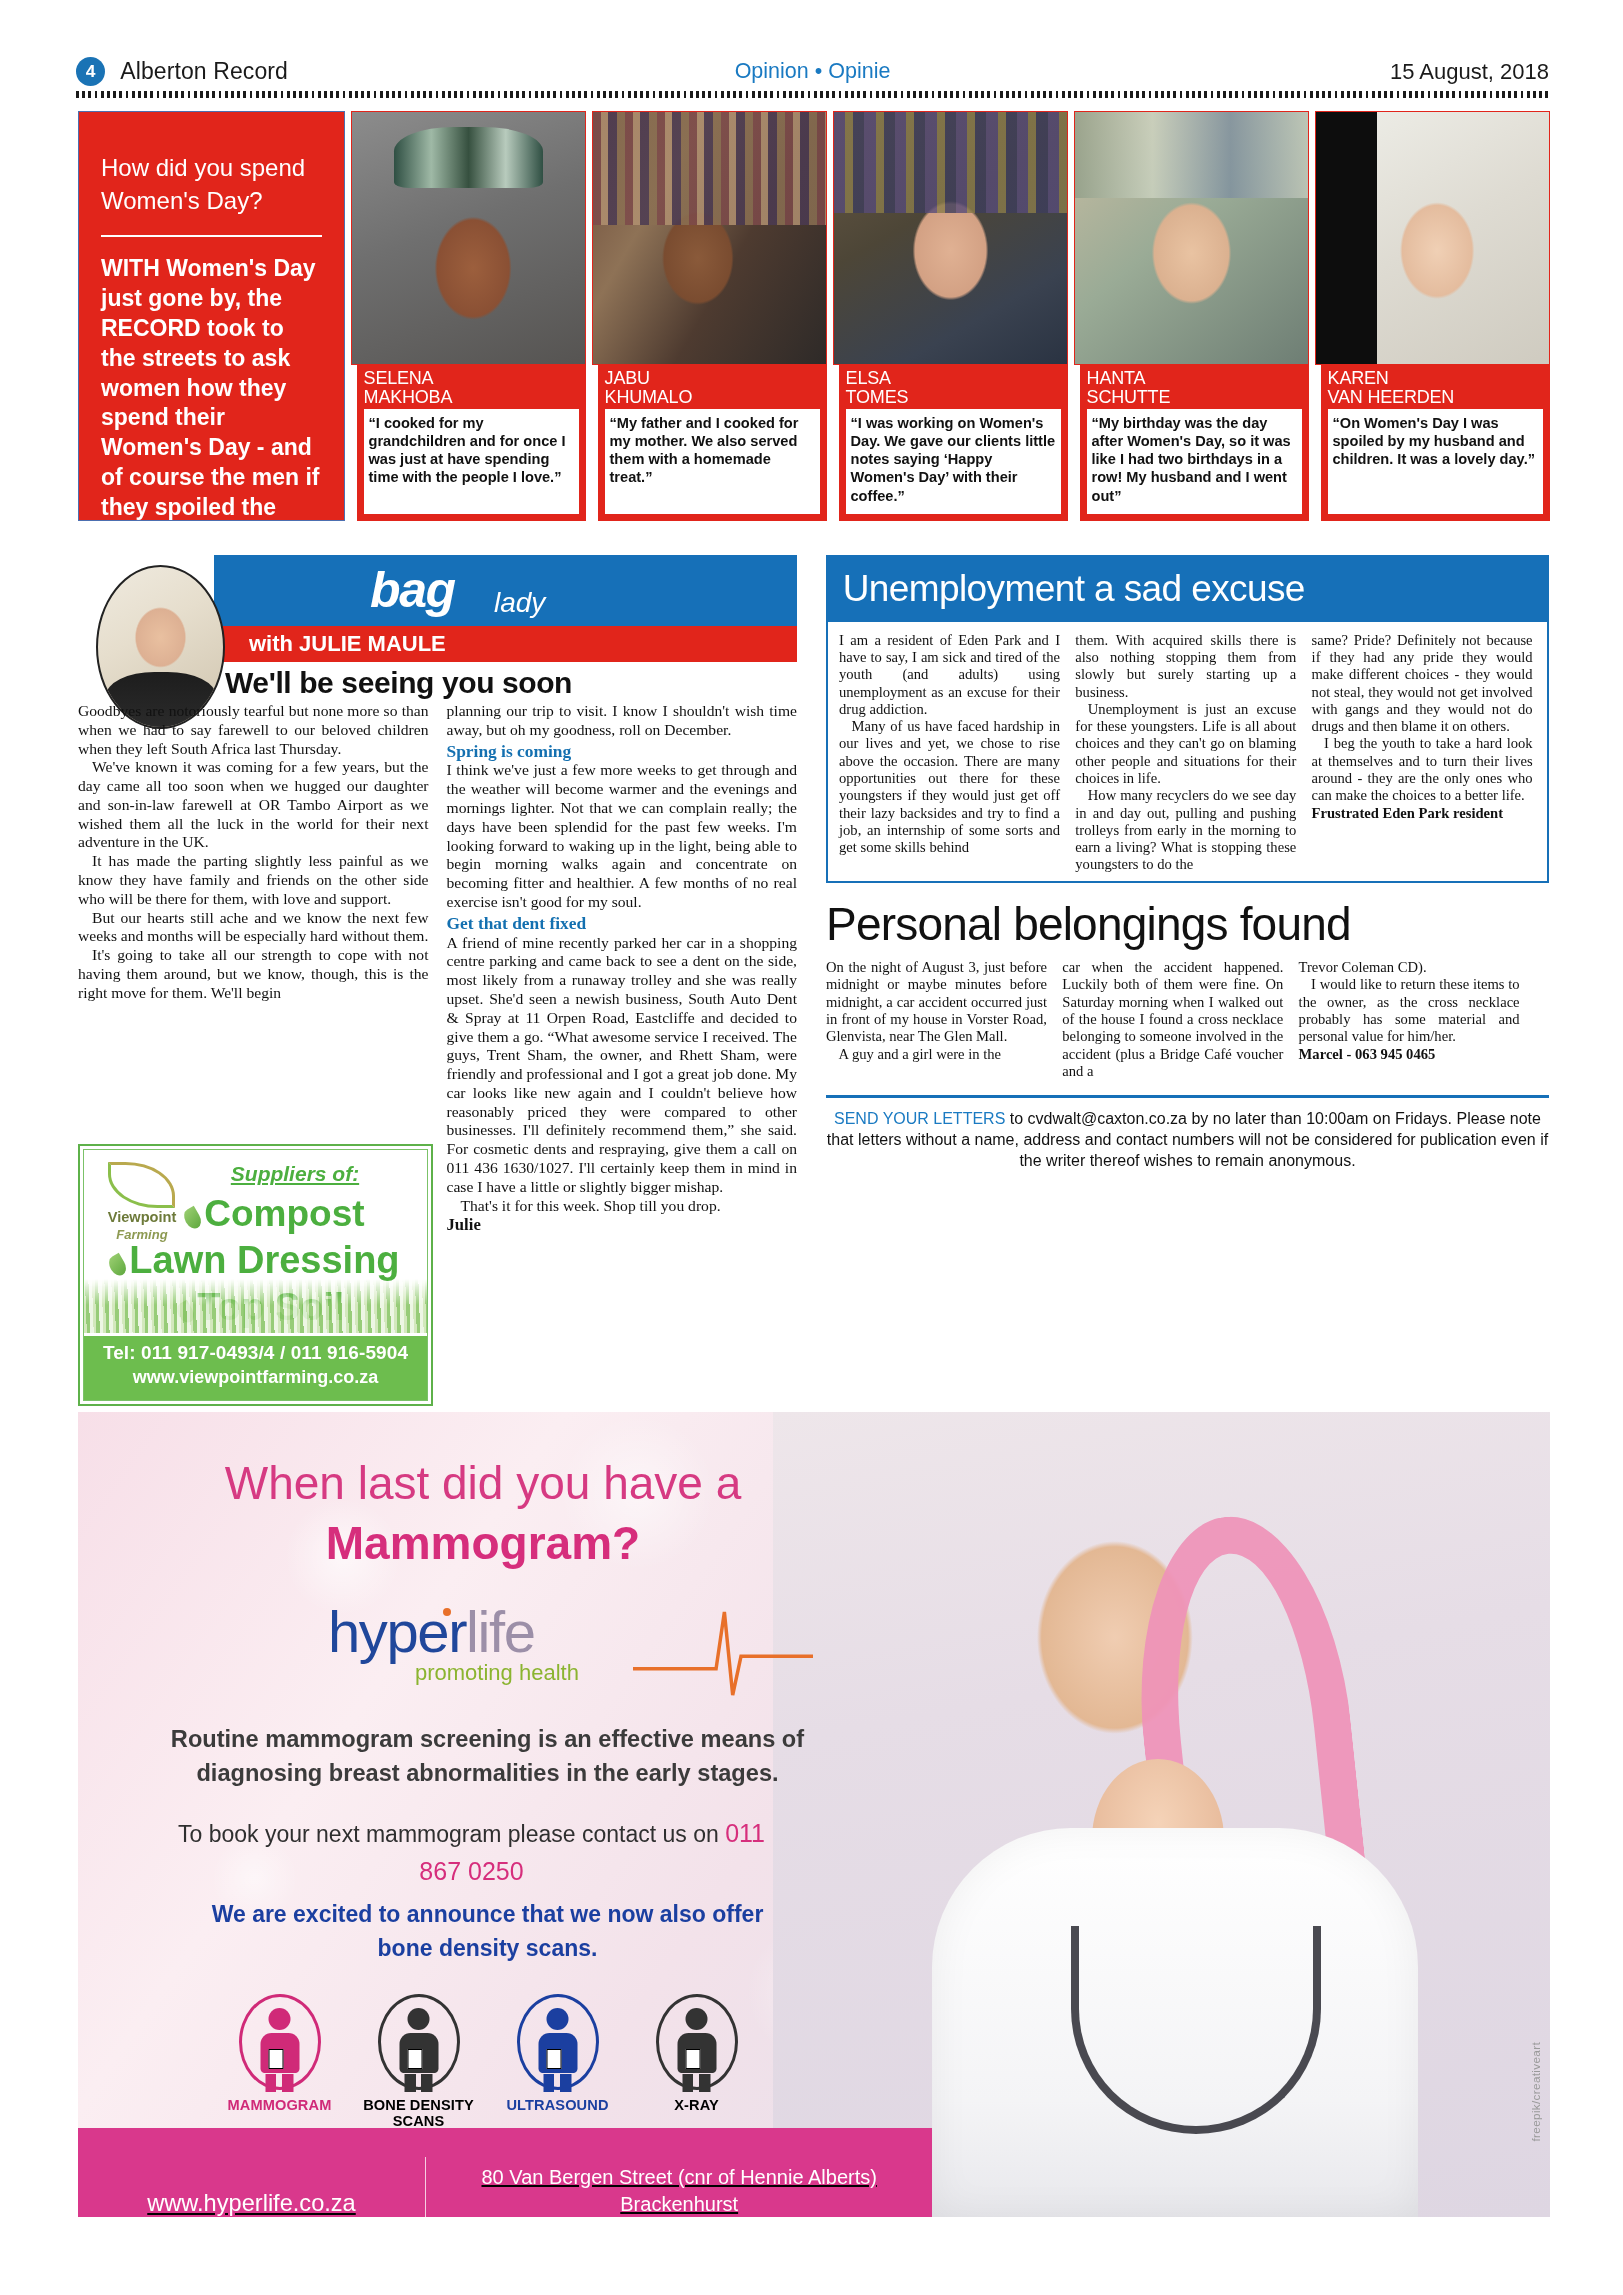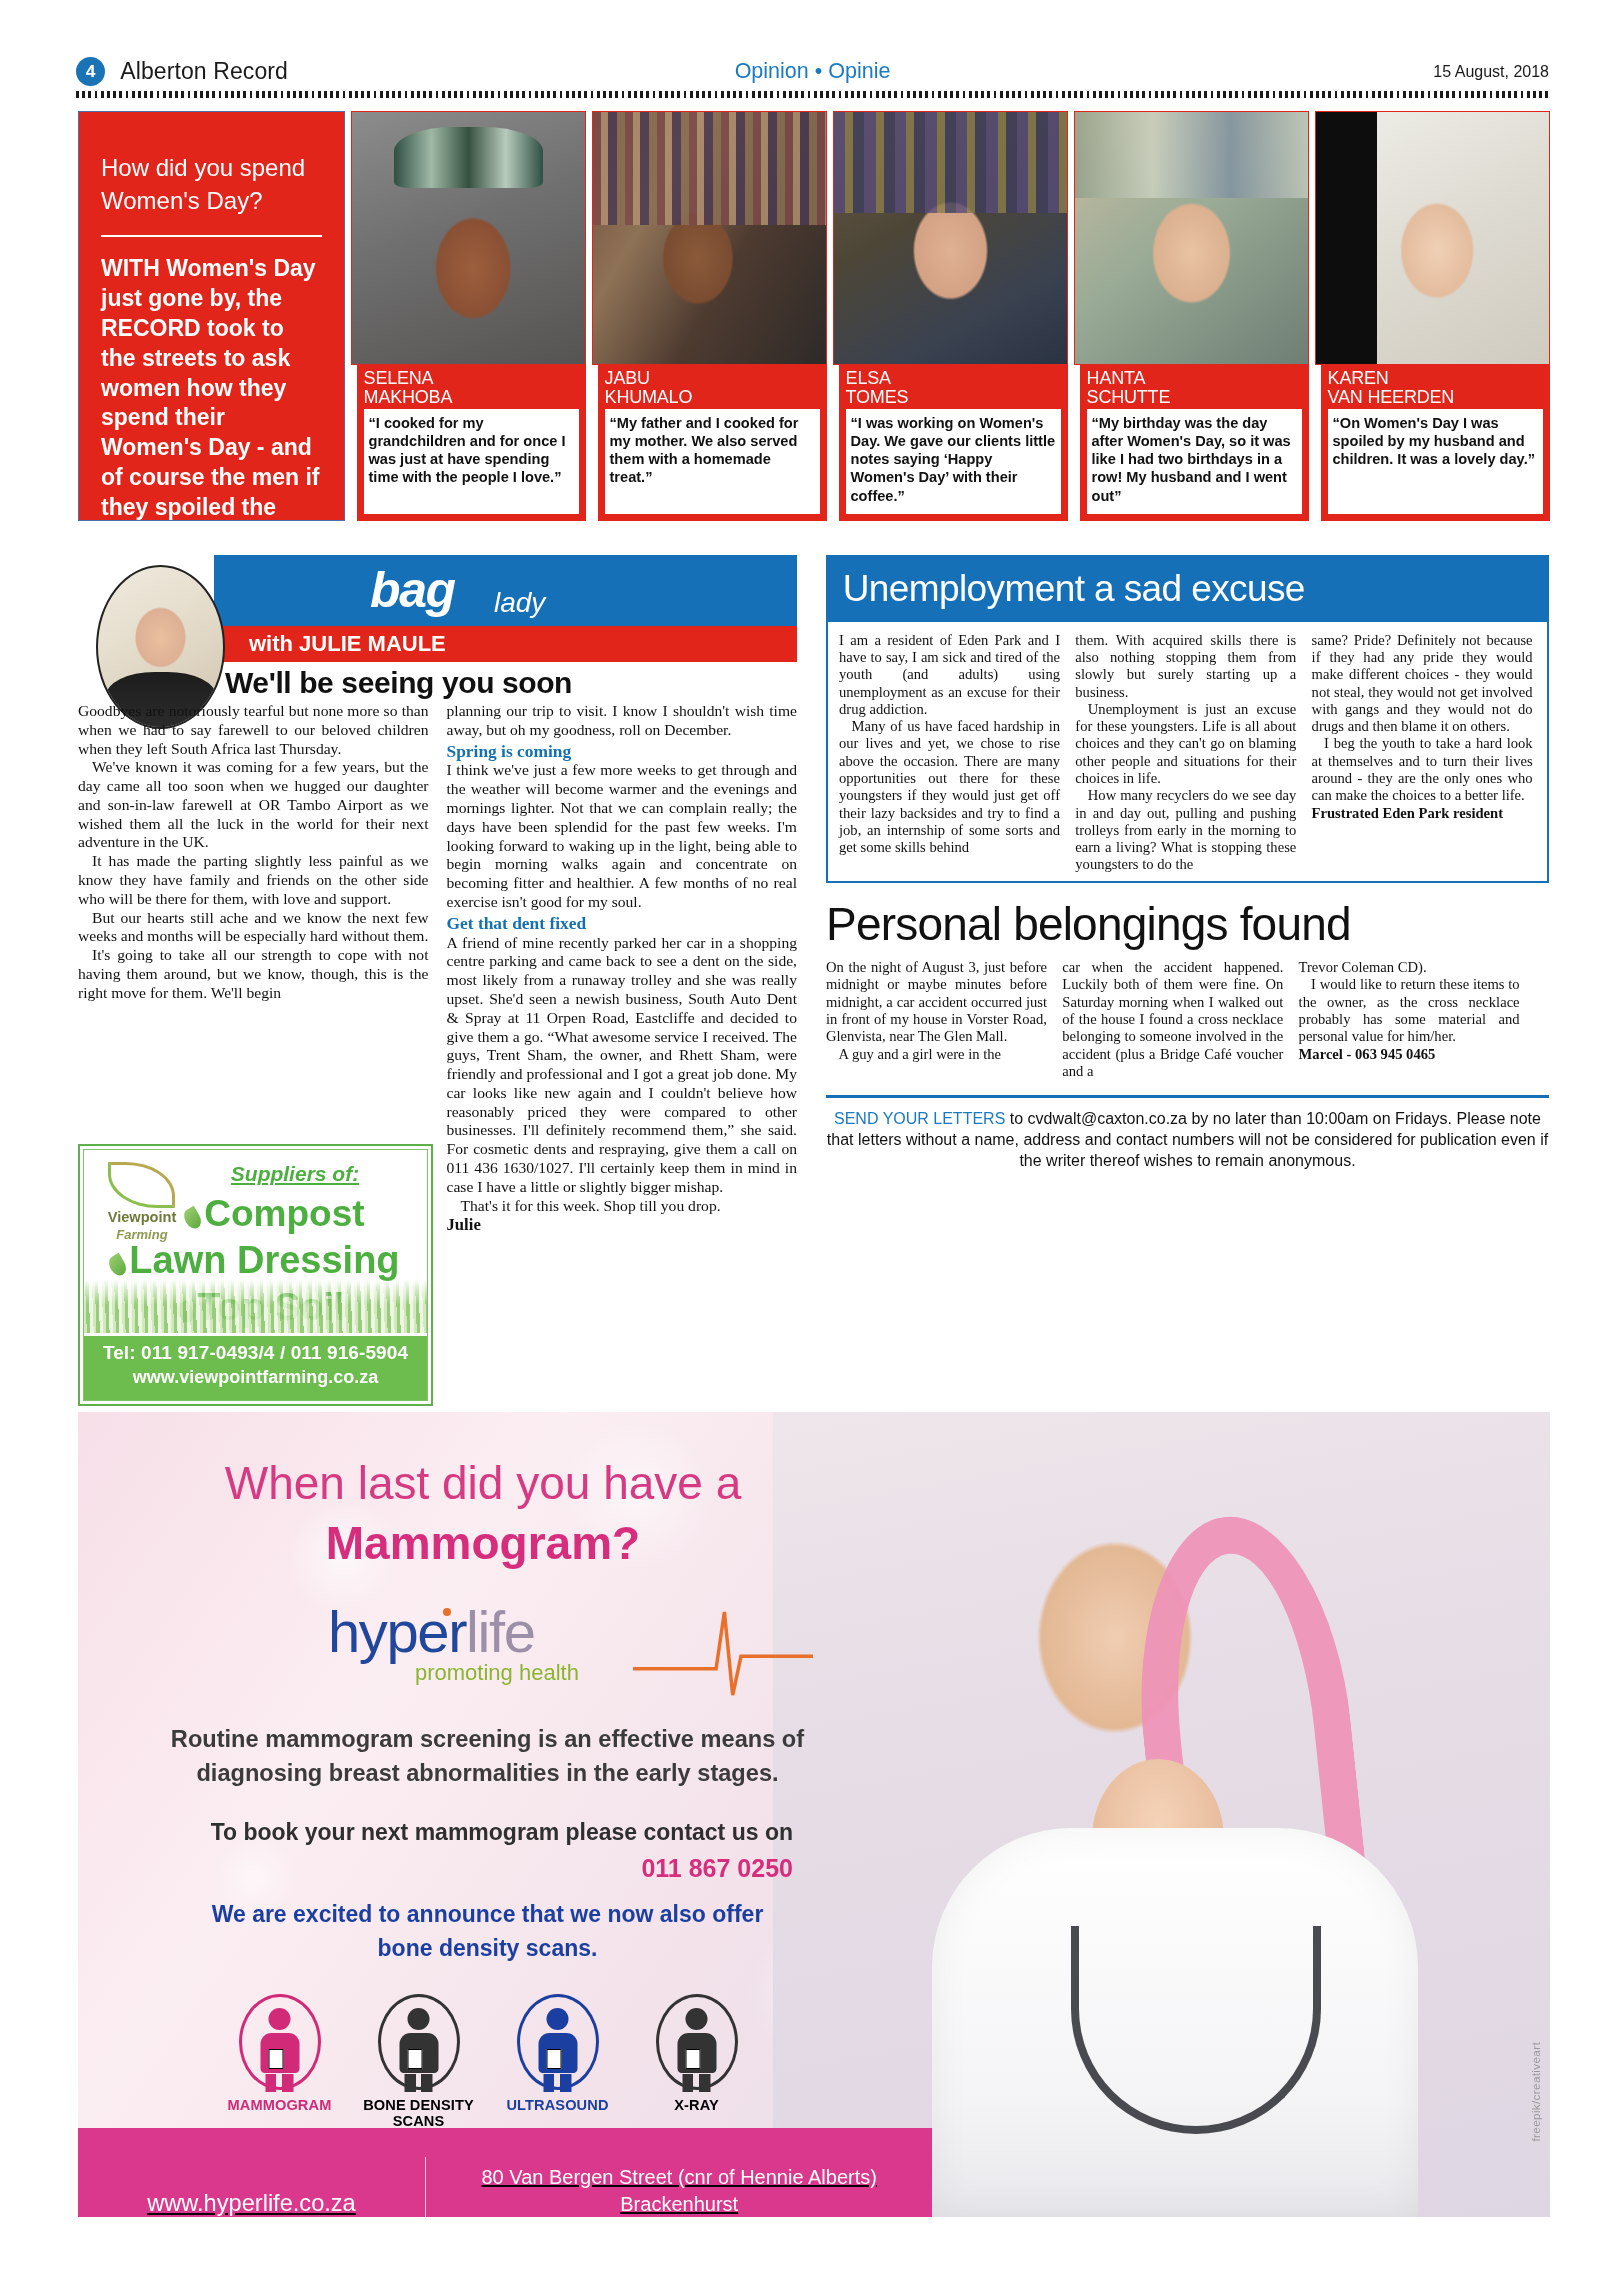--- a/index.html
+++ b/index.html
@@ -25,21 +25,21 @@
   }
   .masthead-title {
     margin-left: 15.3px; font-size: 23px; color: #1a1a1a;
     letter-spacing: 0.1px; font-weight: 400;
   }
   .masthead-section {
     position: absolute; left: 50%; transform: translateX(-50%);
     font-size: 21.5px; color: #1a7ac2; white-space: nowrap;
   }
   .masthead-date {
-    margin-left: auto; font-size: 16px; color: #1a1a1a; white-space: nowrap;
+    margin-left: auto; font-size: 22px; color: #1a1a1a; white-space: nowrap;
   }
   .rule-dashed {
     position: absolute; left: 76px; top: 91px; width: 1473px; height: 7px;
     background: repeating-linear-gradient(to right, #1a1a1a 0 2.8px, #ffffff 2.8px 6.2px);
   }
 
   
   .vox { position: absolute; left: 78px; top: 111px; width: 1472px; height: 410px;
          display: flex; gap: 6px; }
   .vox-intro {
@@ -207,22 +207,22 @@
            font-size: 46px; color: #d62e7c; font-weight: 700; }
   .hl-logo { position:absolute; left: 250px; top: 186px; }
   .hl-logo .w1 { font-size: 58px; color:#20479b; font-weight:400; letter-spacing:-1.4px; }
   .hl-logo .w2 { font-size: 58px; color:#9c8fa8; font-weight:400; letter-spacing:-1.4px; }
   .hl-logo .dot { display:inline-block; width: 8.3px; height: 8.3px; border-radius:50%;
                   background:#e8702a; position:relative; top:-36px; left:-23.6px; margin-right:-8.3px; }
   .hl-promoting { position:absolute; left: 337px; top: 248px; font-size: 22px; color:#8bb430; }
   .hl-ecg { position:absolute; left: 555px; top: 193px; width: 180px; height: 97px; }
   .hl-sub { position:absolute; left: 90px; top: 311px; width: 639px; text-align:center;
             font-size: 23.6px; color:#3b3b3b; font-weight: 700; line-height: 1.42; }
-  .hl-book { position:absolute; left: 104px; top: 403px; width: 611px; text-align:right;
-             font-size: 23px; color:#2f2f2f; font-weight: 700; line-height: 1.5; }
+  .hl-book { position:absolute; left: 88px; top: 403px; width: 611px; text-align:center;
+             font-size: 23px; color:#2f2f2f; font-weight: 400; line-height: 1.5; }
   .hl-phone { color: #d62e7c; font-size: 25px; }
   .hl-bone { position:absolute; left: 104px; top: 486px; width: 611px; text-align:center;
              font-size: 23px; color:#1b3fa0; font-weight: 700; line-height: 1.46; }
 
   .hl-icons { position:absolute; left: 146px; top: 582px; width: 555px; display:flex; gap: 28px; }
   .hl-ic { width: 111px; text-align:center; }
   .hl-ring { width: 82px; height: 96px; border-radius: 50%; border: 3.5px solid #333;
              margin: 0 auto; position: relative; }
   .hl-person { position:absolute; left:50%; top: 11px; transform: translateX(-50%); }
   .hl-person .hd { width: 22px; height: 22px; border-radius:50%; background:#333; margin: 0 auto; }

